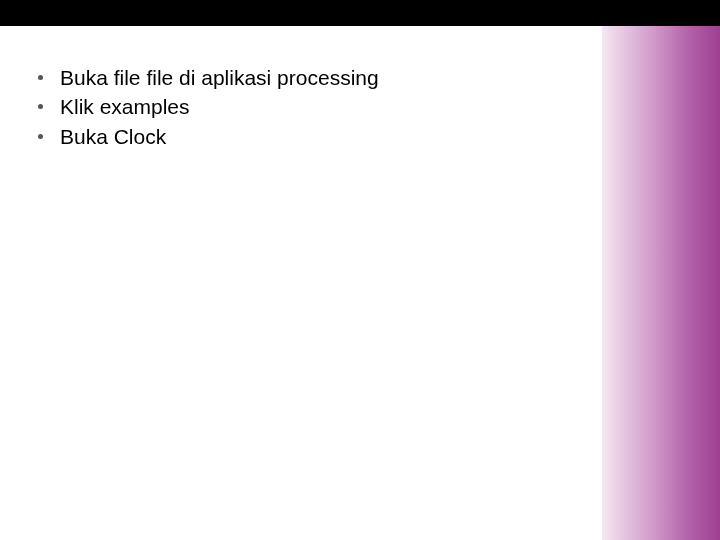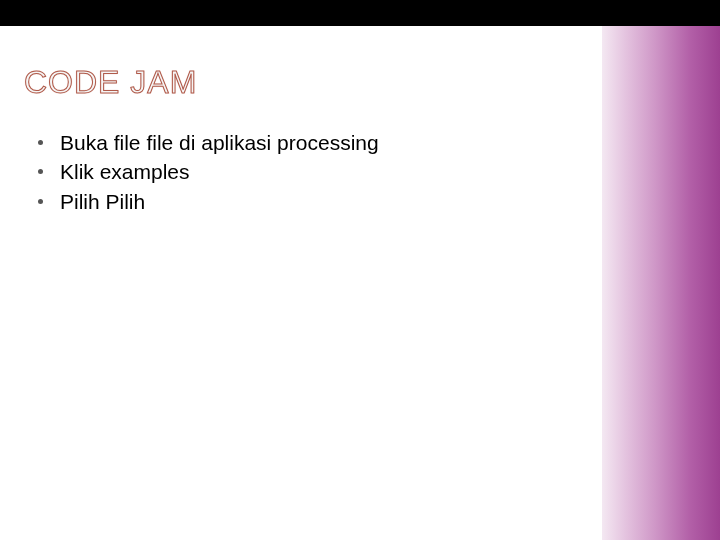--- a/index.html
+++ b/index.html
@@ -74,19 +74,18 @@
       border-radius: 50%;
     }
   </style>
 </head>
 <body>
 
 <div class="top-bar"></div>
 <div class="sidebar-gradient"></div>
 
 <div class="content">
-  <h1 class="title">CODE JAM</h1>
   <ul class="bullet-list">
     <li>Buka file file di aplikasi processing</li>
     <li>Klik examples</li>
-    <li>Pilih Pilih</li>
+    <li>Buka Clock</li>
   </ul>
 </div>
 
 </body></html>

